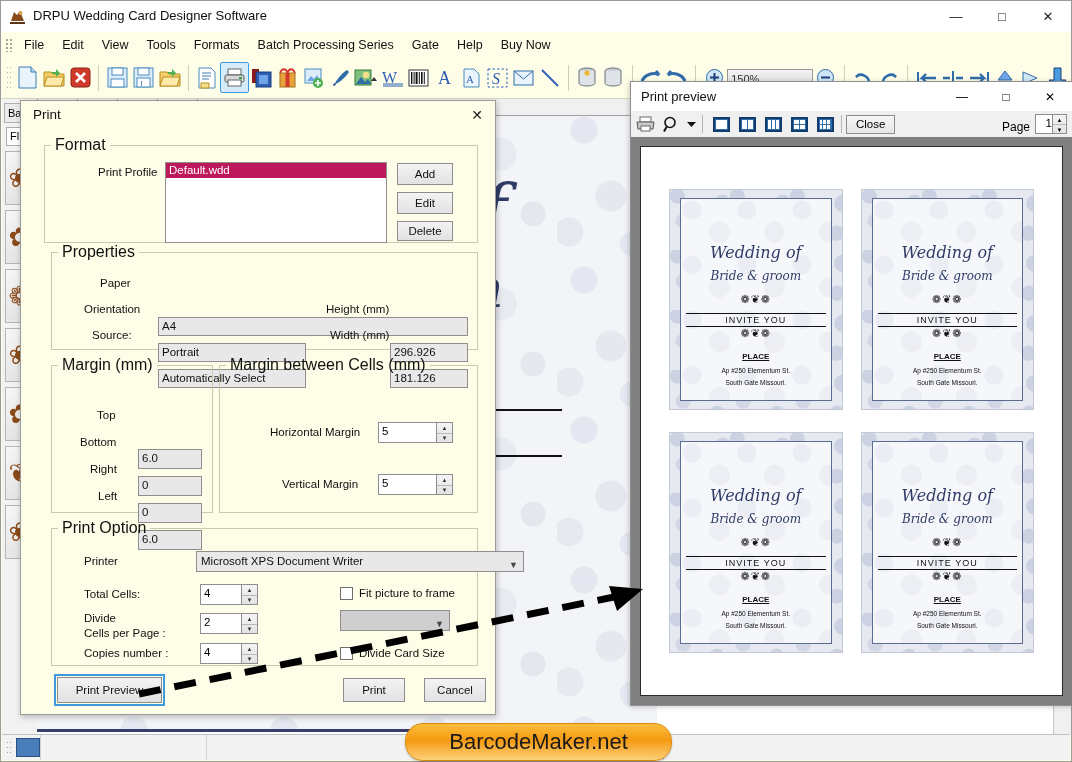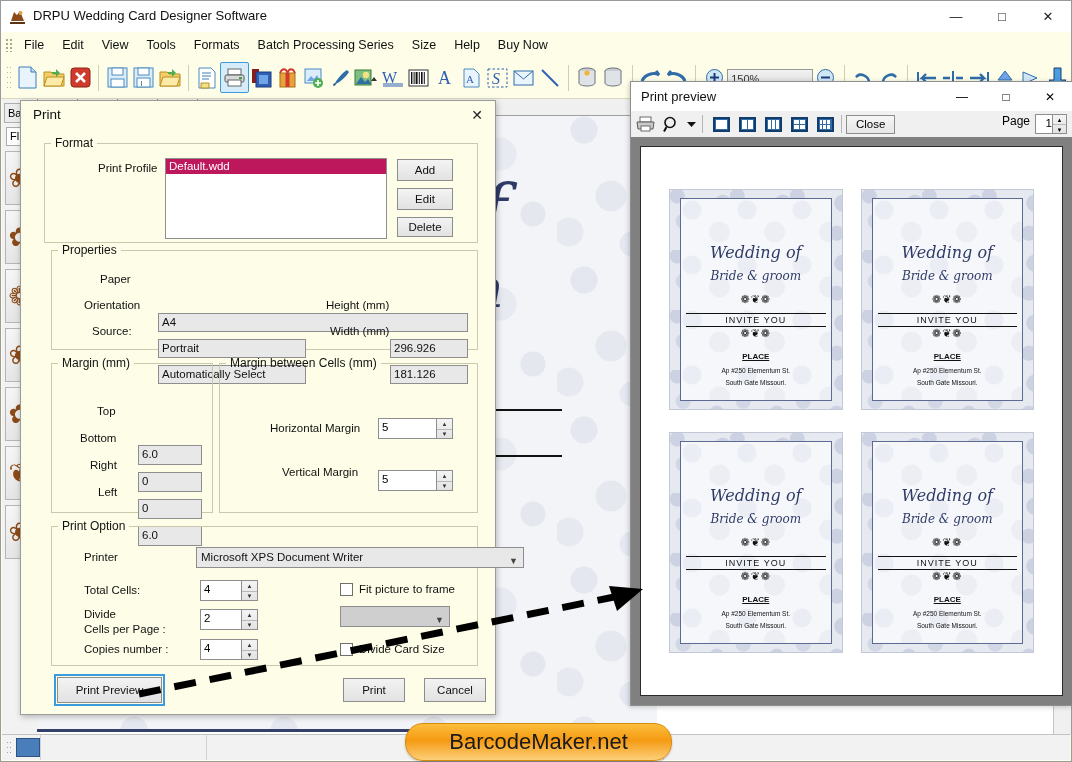--- a/index.html
+++ b/index.html
@@ -85,21 +85,21 @@
   .sb-cell{flex:0 0 auto;height:25px;border-left:1px solid #d2d2d2;}
 
   
   .dialog{position:absolute;left:19px;top:99px;width:476px;height:615px;background:#fdfde8;
     border:1px solid #9b9b9b;box-shadow:1px 2px 6px rgba(0,0,0,.25);box-sizing:border-box;z-index:40;}
   .dlg-title{position:relative;height:28px;background:#fdfde8;}
   .dlg-title .t{position:absolute;left:12px;top:6px;font-size:13.5px;color:#111;}
   .dlg-x{position:absolute;right:6px;top:4px;width:24px;height:20px;display:flex;align-items:center;justify-content:center;font-size:14px;color:#222;}
 
   fieldset.grp{position:absolute;border:1px solid #c9c9ae;margin:0;padding:0;background:transparent;}
-  fieldset.grp > legend{font-size:12px;color:#111;padding:0 4px;margin-left:6px;margin-top:45px;}
+  fieldset.grp > legend{font-size:16px;color:#111;padding:0 4px;margin-left:6px;margin-top:45px;}
 
   .lbl{position:absolute;font-size:11.5px;color:#111;}
   .ro-input{position:absolute;background:#e8e8e8;border:1px solid #8e8e8e;font-size:11.5px;
     line-height:17px;padding-left:3px;box-sizing:border-box;color:#111;overflow:hidden;white-space:nowrap;margin-top:44px;}
   .listbox{position:absolute;background:#fff;border:1px solid #8e8e8e;box-sizing:border-box;overflow:hidden;}
   .listbox .item.sel{background:#be185d;color:#fff;font-size:11.5px;line-height:15px;padding-left:3px;}
   .dbtn{position:absolute;background:linear-gradient(#f3f3f3,#e2e2e2);border:1px solid #8d8d8d;
     font-size:11.5px;display:flex;align-items:center;justify-content:center;color:#111;box-sizing:border-box;}
   .dbtn.focusring{outline:2px solid #3c9ade;outline-offset:1px;}
 
@@ -127,21 +127,21 @@
   .pv-tools{position:relative;height:26px;background:#f0f0f0;display:flex;align-items:center;}
   .pvtb{width:24px;height:22px;display:flex;align-items:center;justify-content:center;margin-left:2px;}
   .pvsep{width:1px;height:18px;background:#b6b6b6;margin:0 4px;}
   .pgicon{width:17px;height:15px;border:2px solid #123c6b;background:#2f6ca8;display:flex;box-sizing:border-box;padding:1px;gap:1px;}
   .pgicon i{flex:1;background:#fff;}
   .pgicon.two-row{flex-wrap:wrap;}
   .pgicon.two-row i{flex:0 0 calc(50% - .5px);height:calc(50% - .5px);}
   .pgicon.six i{flex:0 0 calc(33.33% - .7px);height:calc(50% - .5px);}
   .pvclose{height:19px;padding:0 9px;background:linear-gradient(#f6f6f6,#e6e6e6);border:1px solid #8d8d8d;
     font-size:11.5px;display:flex;align-items:center;box-sizing:border-box;}
-  .pvpage{margin-left:auto;display:flex;align-items:flex-start;margin-right:5px;font-size:12px;}
+  .pvpage{margin-left:auto;display:flex;align-items:flex-end;margin-right:5px;font-size:12px;}
   .pvspin{width:32px;height:20px;background:#fff;border:1px solid #8e8e8e;position:relative;box-sizing:border-box;margin-left:5px;}
   .pvspin .v{position:absolute;right:14px;top:2px;font-size:11.5px;}
   .pvspin .ar{position:absolute;right:0;top:0;width:13px;height:100%;border-left:1px solid #8e8e8e;background:linear-gradient(#f4f4f4,#e3e3e3);}
   .pvspin .ar div{height:50%;display:flex;align-items:center;justify-content:center;font-size:6px;}
   .pvspin .ar div:first-child{border-bottom:1px solid #b9b9b9;}
 
   .pv-body{position:absolute;left:0;right:0;top:55px;bottom:0;background:#808080;padding:9px;box-sizing:border-box;}
   .pv-page{width:100%;height:100%;background:#fff;border:1px solid #2b2b2b;box-sizing:border-box;
     display:grid;grid-template-columns:1fr 1fr;grid-template-rows:1fr 1fr;
     padding:42px 28px;gap:22px 18px;box-sizing:border-box;}
@@ -201,21 +201,21 @@
   </div>
 
   <div class="menubar">
     <div class="grip"></div>
     <div class="menuitem">File</div>
     <div class="menuitem">Edit</div>
     <div class="menuitem">View</div>
     <div class="menuitem">Tools</div>
     <div class="menuitem">Formats</div>
     <div class="menuitem">Batch Processing Series</div>
-    <div class="menuitem">Size</div>
+    <div class="menuitem">Gate</div>
     <div class="menuitem">Help</div>
     <div class="menuitem">Buy Now</div>
   </div>
 
   <div class="toolbar">
     <div class="tgrip"></div>
 
     <div class="tbtn">
       <svg width="21" height="23" viewBox="0 0 21 23">
           <path d="M2 1h12l5 5v16H2z" fill="#e8f3fc" stroke="#3a7fb5"></path>
@@ -566,21 +566,21 @@
     <fieldset class="grp" style="left:198px;top:255px;width:257px;height:155px">
       <legend>Margin between Cells (mm)</legend>
       <div class="lbl" style="left:50px;top:52px">Horizontal Margin</div>
       <div class="spin" style="left:158px;top:48px;width:75px">
         <div class="v">5</div>
         <div class="ar">
             <div>▲</div>
             <div>▼</div>
           </div>
       </div>
-      <div class="lbl" style="left:62px;top:96px">Vertical Margin</div>
+      <div class="lbl" style="left:62px;top:104px">Vertical Margin</div>
       <div class="spin" style="left:158px;top:100px;width:75px">
         <div class="v">5</div>
         <div class="ar">
             <div>▲</div>
             <div>▼</div>
           </div>
       </div>
     </fieldset>
 
     <fieldset class="grp" style="left:30px;top:418px;width:425px;height:145px">

